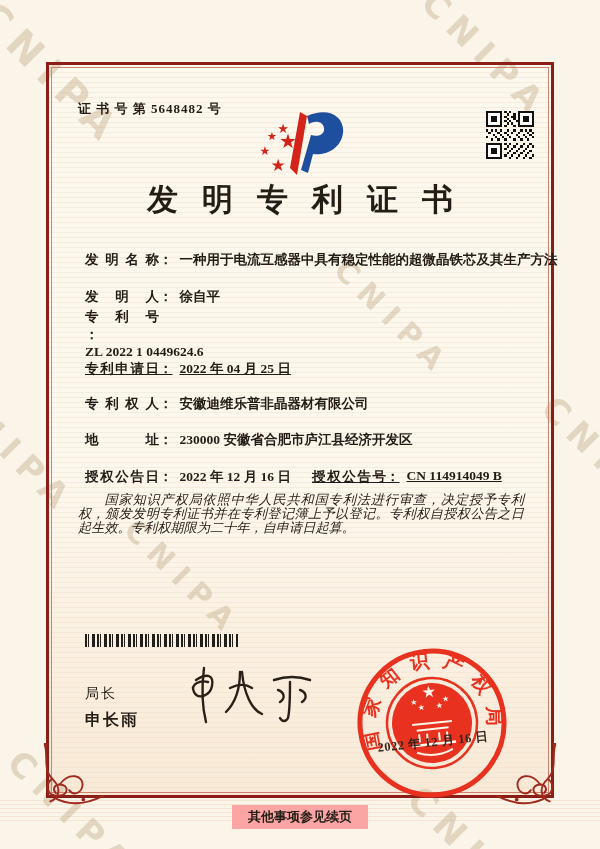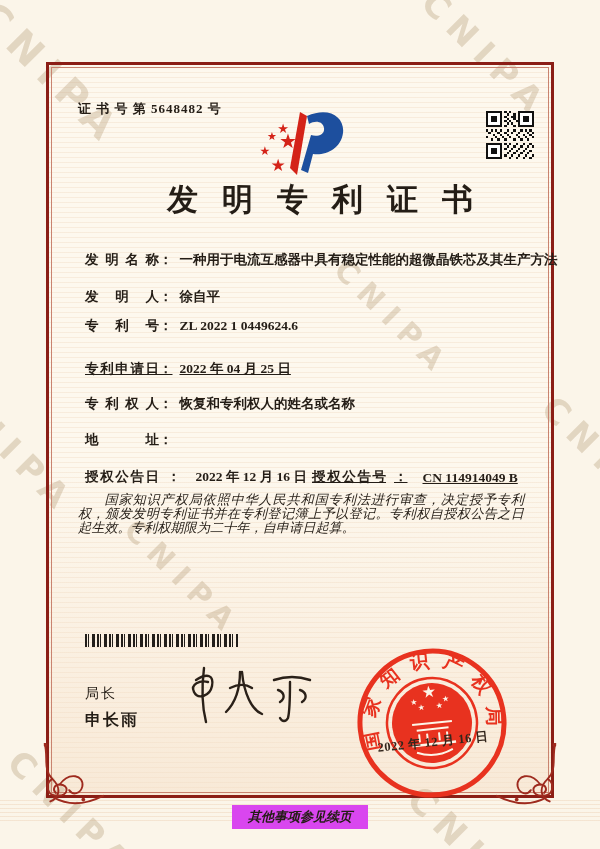--- a/index.html
+++ b/index.html
@@ -19,47 +19,47 @@
       background-image:repeating-linear-gradient(0deg, rgba(232,198,166,0.35) 0 1px, rgba(0,0,0,0) 1px 4px);}
   
   .frame{position:absolute;left:46px;top:62px;width:508px;height:736px;box-sizing:border-box;
       border:3px solid #8b1e16;z-index:2;}
   .frame-inner-line{position:absolute;inset:2px;border:1px solid #c9836f;pointer-events:none;}
   
   .cert-no{position:absolute;left:29px;top:35px;font-size:13px;font-weight:bold;letter-spacing:1px;}
   .logo{position:absolute;left:206px;top:44px;width:92px;height:68px;}
   .qr{position:absolute;left:437px;top:46px;width:48px;height:48px;}
   .title{position:absolute;left:0;top:114px;width:100%;text-align:center;
-      font-size:31px;font-weight:bold;letter-spacing:24px;margin-right:-24px;text-indent:24px;padding-left:20px;}
+      font-size:31px;font-weight:bold;letter-spacing:24px;margin-right:-24px;text-indent:24px;}
   
   .row{position:absolute;left:36px;display:flex;align-items:baseline;
       font-size:13.5px;font-weight:bold;white-space:nowrap;}
   .lbl{display:inline-block;width:74px;text-align:justify;text-align-last:justify;}
   .colon{margin-right:7px;}
-  .pair{position:absolute;top:0;display:flex;align-items:flex-end;gap:8px;}
+  .pair{position:absolute;top:0;display:flex;align-items:flex-start;}
   
   .legal{position:absolute;left:29px;top:428px;width:446px;font-size:13.2px;font-style:italic;
       line-height:14px;text-align:justify;}
   .legal p{margin:0;text-indent:2em;}
   .barcode{position:absolute;left:36px;top:569px;width:153px;height:13px;
       background:repeating-linear-gradient(90deg,#221e1a 0 2px,transparent 2px 3px,#221e1a 3px 4px,transparent 4px 7px,#221e1a 7px 10px,transparent 10px 12px);}
   .director-title{position:absolute;left:36px;top:620px;font-size:14px;font-weight:normal;
       font-family:"Liberation Sans","DejaVu Sans",sans-serif;letter-spacing:2px;}
   .director-name{position:absolute;left:36px;top:645px;font-size:16px;font-weight:bold;
       font-family:"Liberation Sans","DejaVu Sans",sans-serif;letter-spacing:2px;}
   .signature{position:absolute;left:129px;top:600px;width:140px;height:62px;z-index:3;}
   .seal{position:absolute;left:303px;top:578px;width:160px;height:160px;z-index:3;}
   .seal-date{position:absolute;left:16px;top:91px;width:130px;text-align:center;
       font-size:12.5px;font-weight:bold;color:#33261c;transform:rotate(-6deg);letter-spacing:0.5px;}
   .page-num{position:absolute;left:0;top:710px;width:100%;text-align:center;font-size:12px;}
   .flourish{position:absolute;width:66px;height:66px;z-index:4;}
   .fl-left{left:-10px;bottom:-14px;}
   .fl-right{right:-10px;bottom:-14px;transform:scaleX(-1);}
   .footer-note{position:absolute;left:50%;top:805px;transform:translateX(-50%);z-index:2;
-      background:#d946ef;padding:3px 16px;font-size:13px;font-style:italic;font-weight:bold;white-space:nowrap;}
+      background:#fca5a5;padding:3px 16px;font-size:13px;font-weight:bold;white-space:nowrap;}
 </style>
 </head>
 <body>
 
 <div class="page">
 
   <div class="frame-bg"></div>
   <div class="bottom-strip"></div>
 
   <span class="wm" style="left:2px;top:-8px;font-size:40px;">CNIPA</span>
@@ -104,38 +104,39 @@
     <div class="row" style="top:186px;">
       <span class="lbl">发明名称</span>
         <span class="colon">：</span>
       <span class="val">一种用于电流互感器中具有稳定性能的超微晶铁芯及其生产方法</span>
     </div>
     <div class="row" style="top:223px;">
       <span class="lbl">发明人</span>
         <span class="colon">：</span>
       <span class="val">徐自平</span>
     </div>
-    <div class="row" style="top:252px;">
+    <div class="row" style="top:243px;flex-direction:column;">
       <span class="lbl">专利号</span>
         <span class="colon">：</span>
       <span class="val">ZL 2022 1 0449624.6</span>
     </div>
     <div class="row" style="top:295px;text-decoration:underline;">
       <span class="lbl">专利申请日</span>
         <span class="colon">：</span>
       <span class="val">2022 年 04 月 25 日</span>
     </div>
     <div class="row" style="top:330px;">
       <span class="lbl">专利权人</span>
         <span class="colon">：</span>
-      <span class="val">恢复和专利权人的姓名或名称</span>
+      <span class="val">安徽迪维乐普非晶器材有限公司</span>
     </div>
     <div class="row" style="top:366px;">
       <span class="lbl">地址</span>
         <span class="colon">：</span>
+      <span class="val">230000  安徽省合肥市庐江县经济开发区</span>
     </div>
     <div class="row" style="top:403px;width:440px;">
       <span class="pair" style="left:0;">
         <span class="lbl">授权公告日</span>
           <span class="colon">：</span>
         <span class="val">2022 年 12 月 16 日</span>
       </span>
       <span class="pair" style="left:227px;text-decoration:underline;">
         <span class="lbl">授权公告号</span>
           <span class="colon">：</span>

